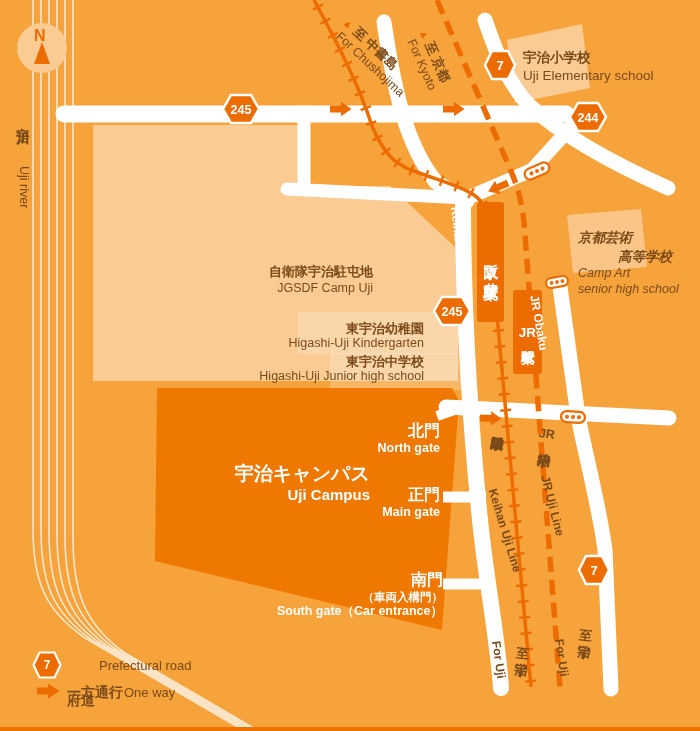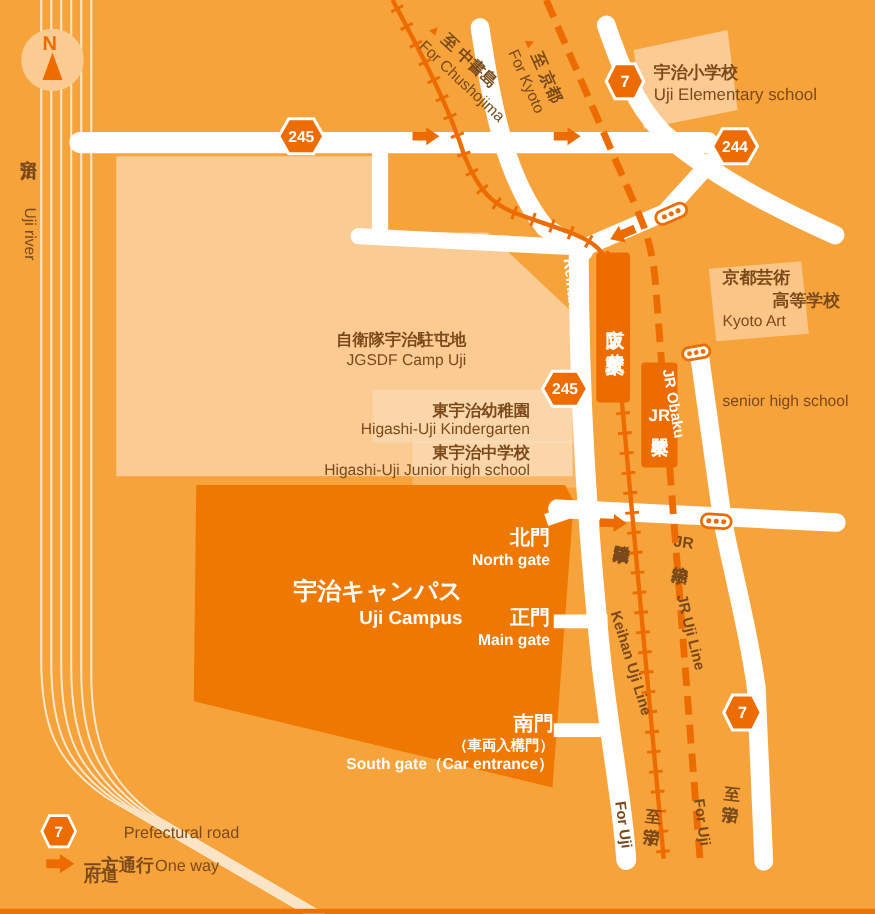--- a/index.html
+++ b/index.html
@@ -188,25 +188,25 @@
   <div><span class="orange" style="font-size:11px;">▲</span>
        <span class="b brown">至 京都</span></div>
   <div class="brown" style="font-size:12.5px;padding-left:5px;">For Kyoto</div>
 </div>
 
 <div class="lbl" style="left:523px;top:49px;font-size:13.5px;line-height:17.5px;">
   <div class="b brown">宇治小学校</div>
   <div class="brown">Uji Elementary school</div>
 </div>
 
-<div class="lbl" style="left:578px;top:212px;">
+<div class="lbl" style="left:578px;top:228px;font-style:italic;">
   <div class="b brown" style="font-size:13.5px;line-height:19px;">京都芸術</div>
   <div class="b brown" style="font-size:13.5px;line-height:19px;margin-left:40px;">高等学校</div>
-  <div class="brown" style="font-size:12.5px;line-height:15.5px;">Kyoto Art</div>
-  <div class="brown" style="font-size:12.5px;line-height:15.5px;margin-top:48px;">senior high school</div>
+  <div class="brown" style="font-size:12.5px;line-height:15.5px;">Camp Art</div>
+  <div class="brown" style="font-size:12.5px;line-height:15.5px;">senior high school</div>
 </div>
 
 <div class="lbl ctr" style="left:193px;top:264px;width:180px;line-height:16px;">
   <div class="b brown" style="font-size:13px;">自衛隊宇治駐屯地</div>
   <div class="brown" style="font-size:12.5px;">JGSDF Camp Uji</div>
 </div>
 
 <div class="lbl right" style="left:224px;top:321px;width:200px;line-height:15px;">
   <div class="b brown" style="font-size:13px;">東宇治幼稚園</div>
   <div class="brown" style="font-size:12.5px;">Higashi-Uji Kindergarten</div>

